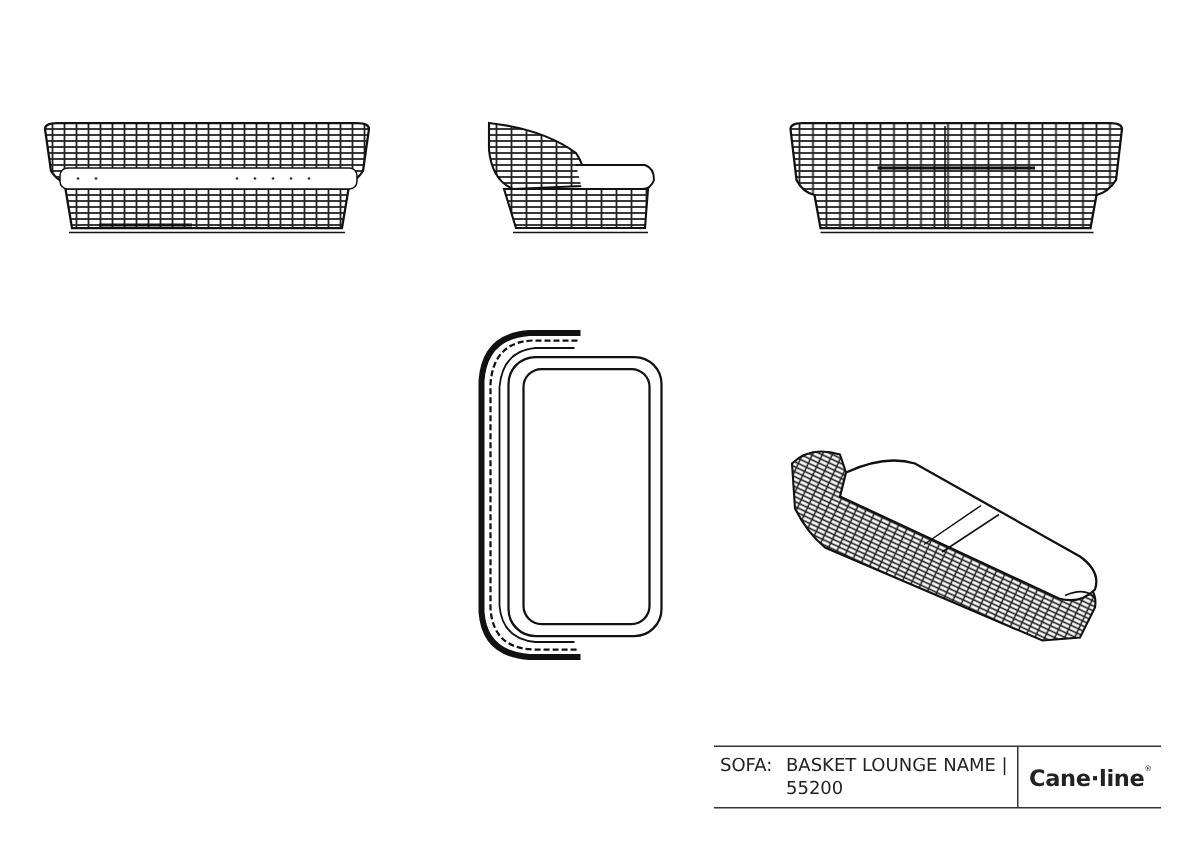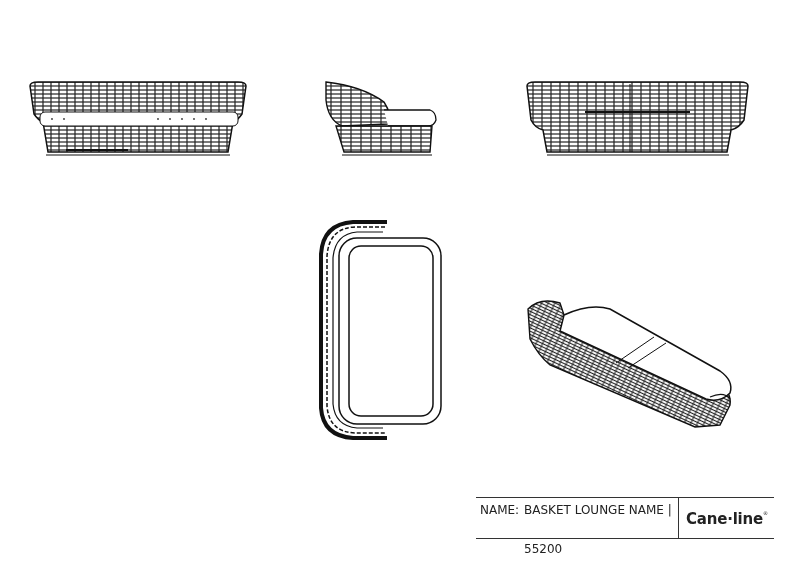--- a/index.html
+++ b/index.html
@@ -3,21 +3,21 @@
 <meta charset="utf-8">
 <style>
   html, body { margin:0; padding:0; background:#ffffff; }
   body { width:800px; height:565px; position:relative; overflow:hidden; font-family:"DejaVu Sans", sans-serif; }
   .view { position:absolute; }
   svg { display:block; }
   .title-block { position:absolute; left:476px; top:497px; width:298px; height:42px;
     border-top:1.5px solid #333; border-bottom:1.5px solid #333; box-sizing:border-box; }
   .tb-name { position:absolute; left:4px; top:5px; font-size:12px; color:#222; line-height:15px; }
   .tb-name .label { display:inline-block; width:44px; }
-  .tb-name .line2 { padding-left:44px;margin-top:24px; }
+  .tb-name .line2 { padding-left:44px; }
   .tb-divider { position:absolute; left:202px; top:0; bottom:0; border-left:1.3px solid #333; }
   .tb-logo { position:absolute; left:210px; top:12px; font-size:15px; font-weight:bold; color:#222; letter-spacing:-0.2px; }
   .tb-logo sup { font-size:5px; font-weight:normal; vertical-align:top; }
 </style>
 </head>
 <body>
 
 <div class="view" style="left:28px;top:80px;">
   <svg width="220" height="80" viewBox="0 0 220 80">
     <defs>
@@ -97,18 +97,18 @@
     <path d="M8,14 Q20,2 40,8 L44,20 L200,90 Q212,98 210,110 L200,130 L175,132 L30,70 Q18,60 10,44 Z" fill="url(#weaveI)" stroke="#111" stroke-width="1.4"></path>
     <path d="M44,20 Q70,8 90,14 L200,76 Q214,86 210,98 Q200,108 186,104 L40,36 Z" fill="#fff" stroke="#111" stroke-width="1.5"></path>
     <line x1="96" y1="68" x2="134" y2="42" stroke="#111" stroke-width="1"></line>
     <line x1="108" y1="73" x2="146" y2="48" stroke="#111" stroke-width="1"></line>
     <path d="M190,102 Q204,96 210,104" fill="none" stroke="#111" stroke-width="1.2"></path>
   </svg>
 </div>
 
 <div class="title-block">
   <div class="tb-name">
-    <div><span class="label">NAME:</span><span>BASKET LOUNGE NAME |</span></div>
+    <div><span class="label">SOFA:</span><span>BASKET LOUNGE NAME |</span></div>
     <div class="line2">55200</div>
   </div>
   <div class="tb-divider"></div>
   <div class="tb-logo"><span>Cane·line</span><sup>®</sup></div>
 </div>
 
 </body></html>

